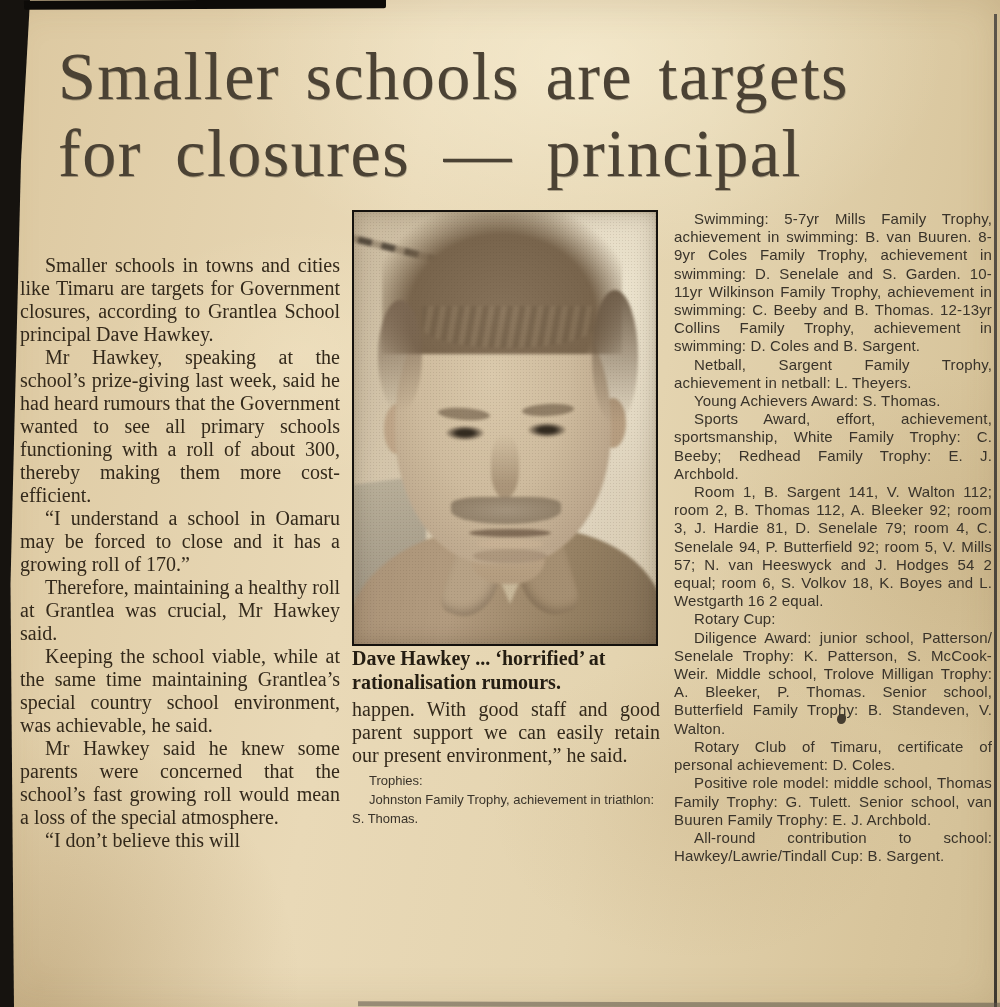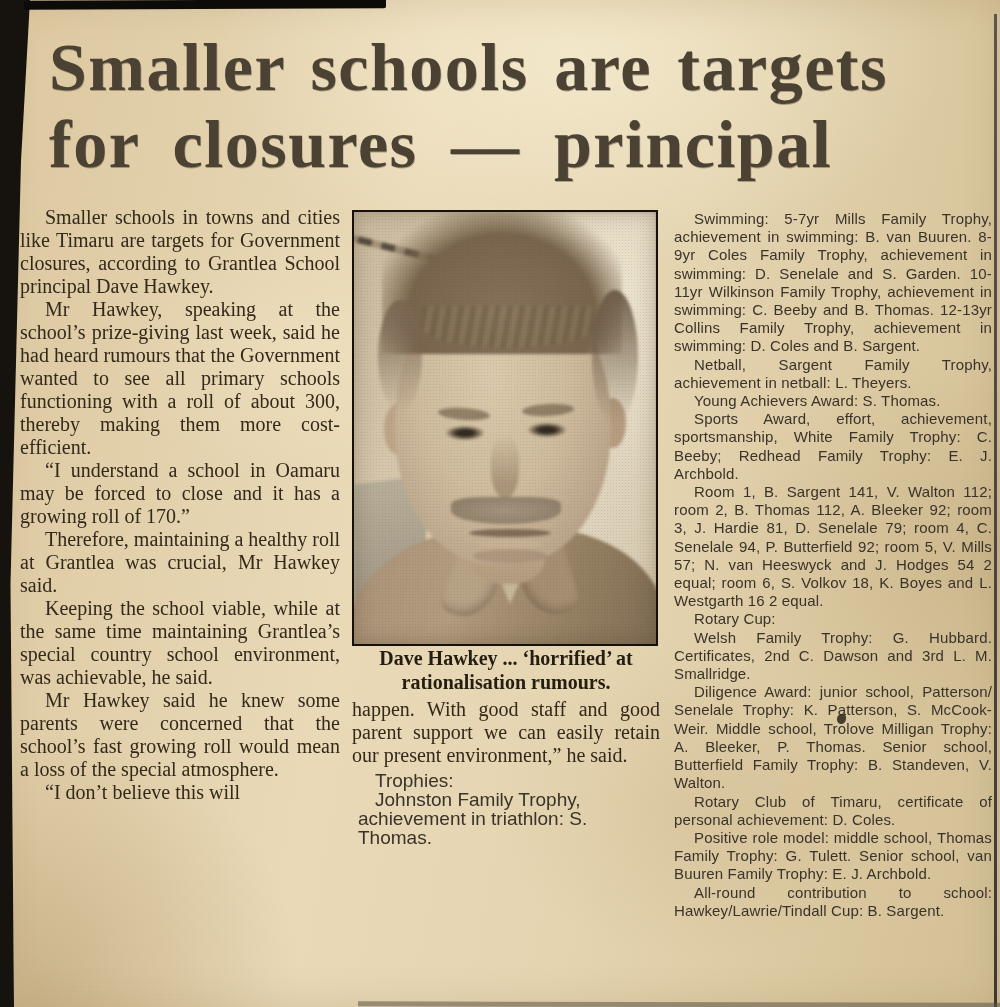--- a/index.html
+++ b/index.html
@@ -32,59 +32,58 @@
     position:absolute;right:3px;top:14px;width:3px;bottom:0;
     background:linear-gradient(#5c554a,#3e382f);
   }
   .bottom-strip{
     position:absolute;left:358px;right:0;bottom:0;height:5px;
     background:rgba(92,86,74,.55);transform:rotate(.12deg);
   }
 
   
   .headline{
-    position:absolute;left:40px;top:20px;width:935px;margin:9px;
-    font-size:68px;line-height:77px;font-weight:700;
+    position:absolute;left:40px;top:20px;width:935px;margin:18px;
+    font-size:68px;line-height:77px;font-weight:400;
     color:var(--headline_ink,#4b4234);
     letter-spacing:1.5px;
     text-shadow:.6px .8px 0 rgba(54,45,34,.35);
   }
   .hl-line{display:block;word-spacing:7px;}
   .hl-line.l2{word-spacing:15px;}
 
   
   .cols{
     position:absolute;left:20px;top:206px;width:972px;
     display:flex;color:var(--ink,#33291b);
   }
   .col p{margin:0;}
   .col-left{
     width:320px;flex:0 0 320px;
-    font-size:20px;line-height:23px;text-align:justify;
+    font-size:20px;line-height:23px;text-align:justify;margin-top:48px;
   }
   .col-left p{text-indent:25px;}
   .col-mid{width:308px;flex:0 0 308px;margin-left:12px;}
   .col-right{
     width:318px;flex:0 0 318px;margin-left:14px;padding-top:4px;
     font-family:"Liberation Sans", sans-serif;
     font-size:15px;line-height:18.2px;text-align:justify;
     color:var(--sans_ink,#39332a);letter-spacing:.15px;
   }
   .col-right p{text-indent:20px;}
 
   .caption{
     margin:10px 0 0 0;font-weight:bold;font-size:20px;line-height:24px;
     color:#241d12;
-    text-align:center;
   }
   .mid-text{margin-top:4px;font-size:20px;line-height:23px;text-align:justify;}
   .mid-text p.indent{text-indent:25px;}
   .trophies{
     margin-top:4px;font-family:"Liberation Sans", sans-serif;
-    font-size:19px;line-height:19px;color:var(--sans_ink,#39332a);margin-left:6px;
+    font-size:13px;line-height:19px;color:var(--sans_ink,#39332a);
   }
   .trophies .t-head{padding-left:17px;}
   .trophies .t-entry{text-indent:17px;}
 
   
   .photo-frame{
     margin:4px 0 0 0;width:302px;height:432px;
     border:2px solid var(--photo_border,#14110d);
     background:#c9b89a;position:relative;
   }
@@ -226,21 +225,20 @@
       </div>
     </div>
 
     <div class="col col-right">
       <p>Swimming: 5-7yr Mills Family Trophy, achievement in swimming: B. van Buuren. 8-9yr Coles Family Trophy, achievement in swimming: D. Senelale and S. Garden. 10-11yr Wilkinson Family Trophy, achievement in swimming: C. Beeby and B. Thomas. 12-13yr Collins Family Trophy, achievement in swimming: D. Coles and B. Sargent.</p>
       <p>Netball, Sargent Family Trophy, achievement in netball: L. Theyers.</p>
       <p>Young Achievers Award: S. Thomas.</p>
       <p>Sports Award, effort, achievement, sportsmanship, White Family Trophy: C. Beeby; Redhead Family Trophy: E. J. Archbold.</p>
       <p>Room 1, B. Sargent 141, V. Walton 112; room 2, B. Thomas 112, A. Bleeker 92; room 3, J. Hardie 81, D. Senelale 79; room 4, C. Senelale 94, P. Butterfield 92; room 5, V. Mills 57; N. van Heeswyck and J. Hodges 54 2 equal; room 6, S. Volkov 18, K. Boyes and L. Westgarth 16 2 equal.</p>
       <p>Rotary Cup:</p>
-      <p>Welsh Family Trophy: G. Hubbard. Certificates, 2nd C. Dawson and 3rd L. M. Smallridge.</p>
       <p>Diligence Award: junior school, Patterson/ Senelale Trophy: K. Patterson, S. McCook-Weir. Middle school, Trolove Milligan Trophy: A. Bleeker, P. Thomas. Senior school, Butterfield Family Trophy: B. Standeven, V. Walton.</p>
       <p>Rotary Club of Timaru, certificate of personal achievement: D. Coles.</p>
       <p>Positive role model: middle school, Thomas Family Trophy: G. Tulett. Senior school, van Buuren Family Trophy: E. J. Archbold.</p>
       <p>All-round contribution to school: Hawkey/Lawrie/Tindall Cup: B. Sargent.</p>
     </div>
 
   </div>
 
   <div class="ink-blot"></div>
 </div>

